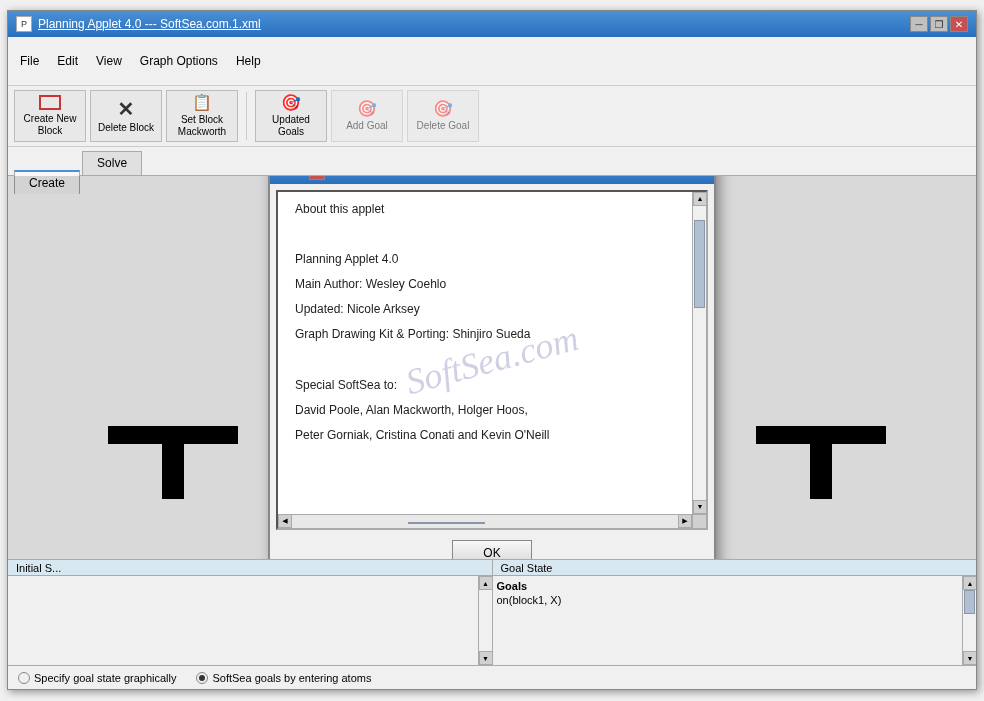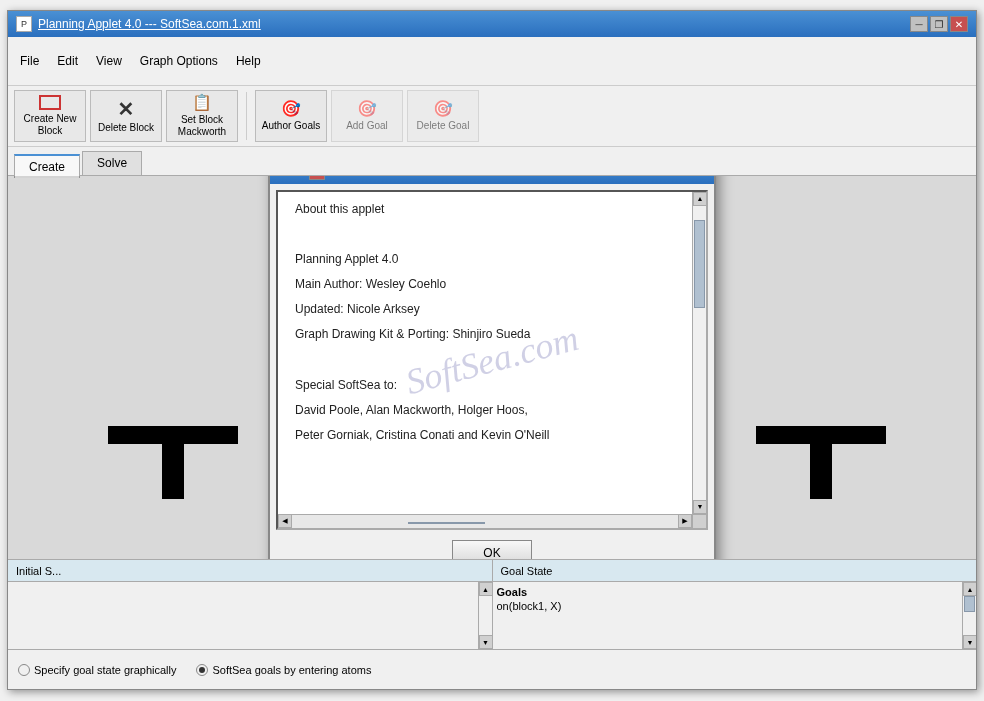--- a/index.html
+++ b/index.html
@@ -148,21 +148,21 @@
       border-bottom: none;
       cursor: pointer;
       font-size: 12px;
       margin-right: 2px;
     }
     .tab.active {
       background: #f8f8f8;
       border-top: 2px solid #4a90d4;
       z-index: 1;
       position: relative;
-      top: 3px;
+      top: 19px;
     }
 
     
     .content-area {
       flex: 1;
       background: white;
       position: relative;
       overflow: hidden;
     }
 
@@ -179,21 +179,21 @@
       height: 130px;
       border-top: 1px solid #aaa;
       display: flex;
       flex-direction: column;
       flex-shrink: 0;
     }
     .section-labels {
       display: flex;
       background: #d8e8f0;
       border-bottom: 1px solid #aaa;
-      height: 22px;
+      height: 16px;
     }
     .section-label {
       flex: 1;
       padding: 3px 8px;
       font-size: 11px;
       border-right: 1px solid #aaa;
       display: flex;
       align-items: center;
     }
     .section-label:last-child { border-right: none; }
@@ -221,21 +221,21 @@
     }
     .panel-content {
       padding: 4px 18px 4px 4px;
       font-size: 11px;
     }
     .goals-label {
       font-weight: bold;
       margin-bottom: 2px;
     }
     .bottom-options {
-      height: 40px;
+      height: 24px;
       background: #f0f0f0;
       border-top: 1px solid #aaa;
       display: flex;
       align-items: center;
       padding: 0 10px;
       gap: 20px;
       font-size: 11px;
       flex-shrink: 0;
     }
     .radio-option {
@@ -489,21 +489,21 @@
       <div class="toolbar-icon" style="color:#333; font-weight:bold;">✕</div>
       <div class="toolbar-label">Delete Block</div>
     </div>
     <div class="toolbar-btn">
       <div class="toolbar-icon" style="font-size:16px;">📋</div>
       <div class="toolbar-label">Set Block Mackworth</div>
     </div>
     <div class="toolbar-separator"></div>
     <div class="toolbar-btn">
       <div class="toolbar-icon" style="font-size:16px;">🎯</div>
-      <div class="toolbar-label">Author Goals</div>
+      <div class="toolbar-label">Updated Goals</div>
     </div>
     <div class="toolbar-btn disabled">
       <div class="toolbar-icon" style="font-size:16px;">🎯</div>
       <div class="toolbar-label">Add Goal</div>
     </div>
     <div class="toolbar-btn disabled">
       <div class="toolbar-icon" style="font-size:16px;">🎯</div>
       <div class="toolbar-label">Delete Goal</div>
     </div>
   </div>

